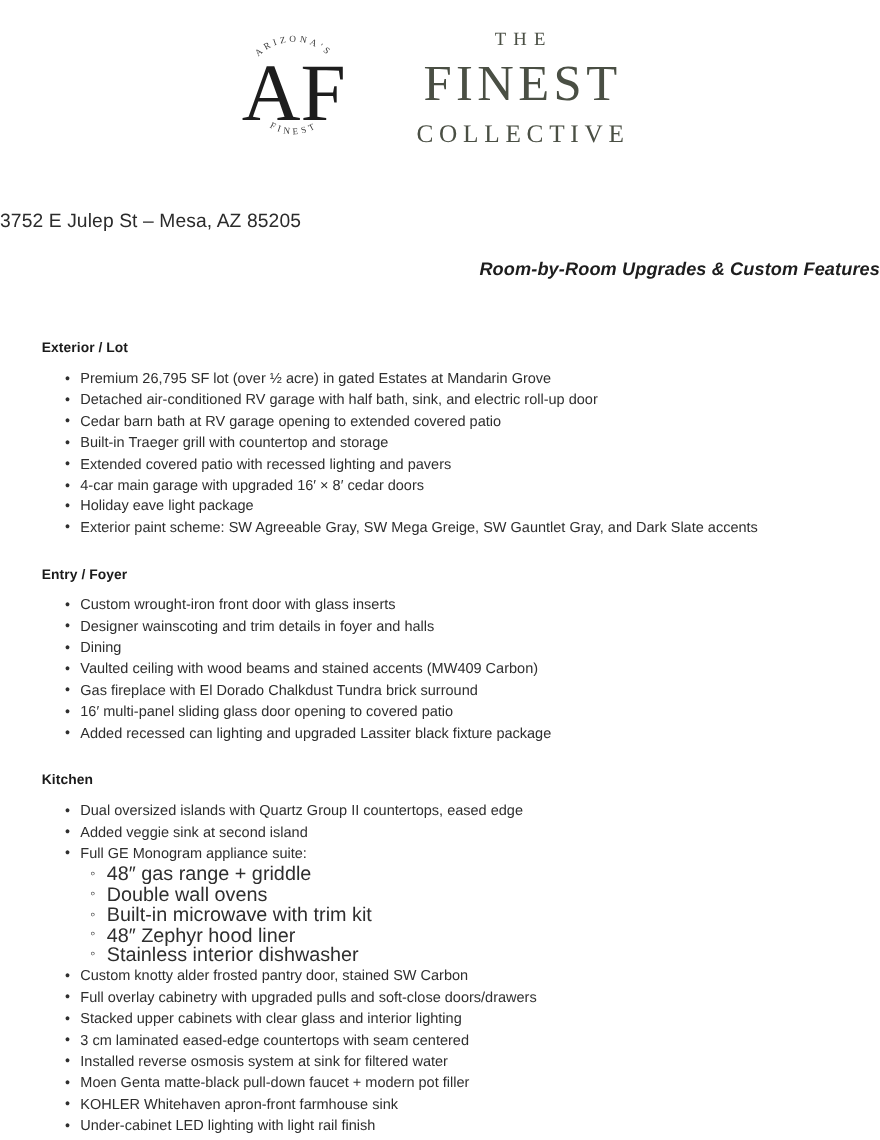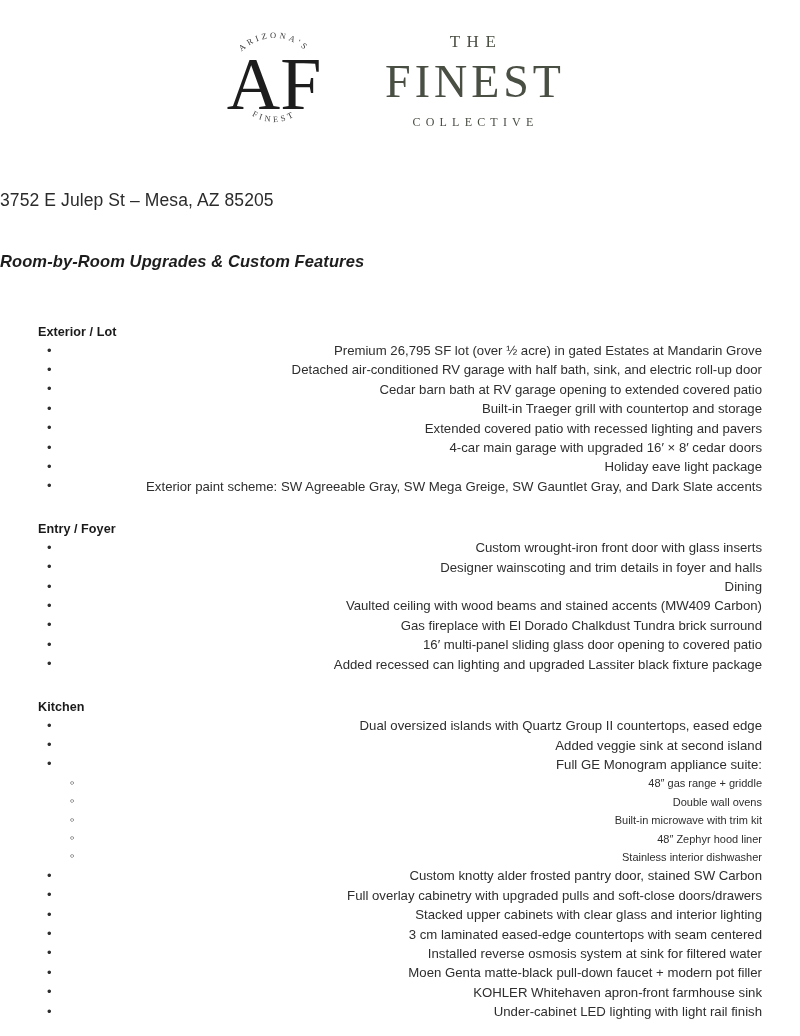--- a/index.html
+++ b/index.html
@@ -64,41 +64,41 @@
     margin-bottom: 9px;
     padding-left: 6px;
   }
   .wm-avenue {
     font-size: 46px;
     letter-spacing: 4px;
     padding-left: 4px;
     margin-bottom: 11px;
   }
   .wm-collective {
-    font-size: 12px;
+    font-size: 23px;
     letter-spacing: 5.2px;
     padding-left: 5px;
   }
 
   
   .address {
     text-align: left;
     font-size: 17.5px;
     font-weight: 400;
     color: #2b2b2b;
     margin-top: 30px;
     letter-spacing: .1px;
   }
   .subtitle {
-    text-align: left;
+    text-align: right;
     font-size: 16.5px;
     font-weight: bold;
     font-style: italic;
     color: #1d1d1d;
-    margin-top: 41px;
+    margin-top: 25px;
     letter-spacing: .1px;
   }
 
   
   .content {
     margin-top: 54px;
     padding: 0 38px 0 38px;
   }
   .section { margin-bottom: 26px; }
   .section:last-child { margin-bottom: 0; }
@@ -106,23 +106,22 @@
   .section-heading {
     font-size: 12.6px;
     font-weight: bold;
     color: #1a1a1a;
     margin: 0 0 3px 0;
     letter-spacing: .05px;
   }
 
   ul.bullets {
     list-style: none;
-    margin: 0;
+    margin: 12px;
     padding: 0;
-    text-align: right;
   }
   ul.bullets > li {
     position: relative;
     padding-left: 23px;
     font-size: 13.2px;
     line-height: 18.4px;
     color: #2e2e2e;
     margin-bottom: 1px;
   }
   ul.bullets > li::before {
@@ -134,21 +133,21 @@
     color: #2e2e2e;
   }
   ul.sub-bullets {
     list-style: none;
     margin: 0;
     padding: 0;
   }
   ul.sub-bullets > li {
     position: relative;
     padding-left: 24px;
-    font-size: 11px;
+    font-size: 18px;
     line-height: 18.4px;
     color: #2e2e2e;
   }
   ul.sub-bullets > li::before {
     content: "\25E6";
     position: absolute;
     left: 9px;
     top: -0.5px;
     font-size: 13px;
     color: #2e2e2e;

